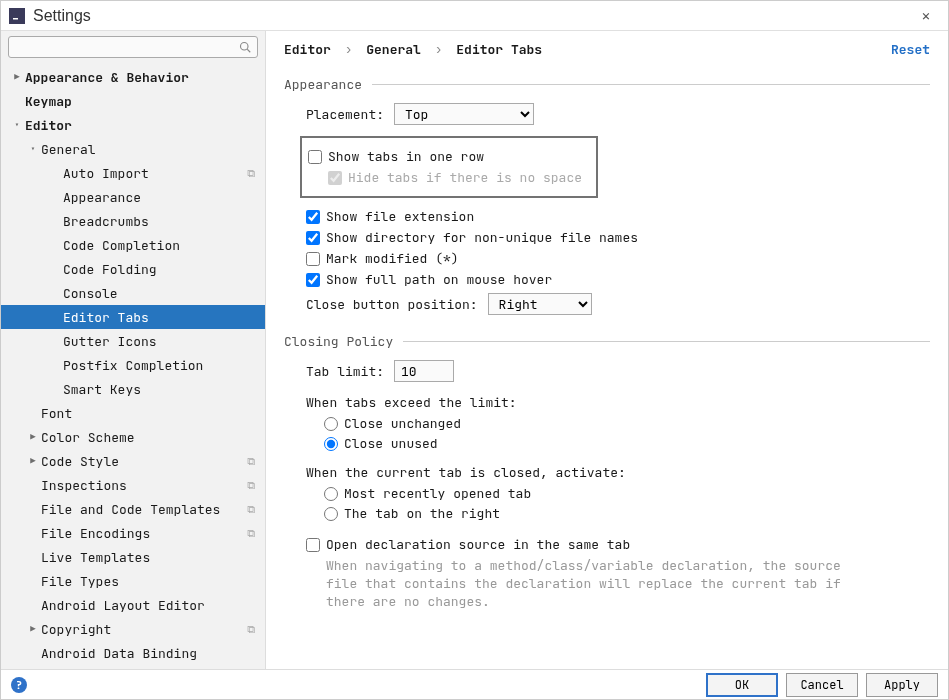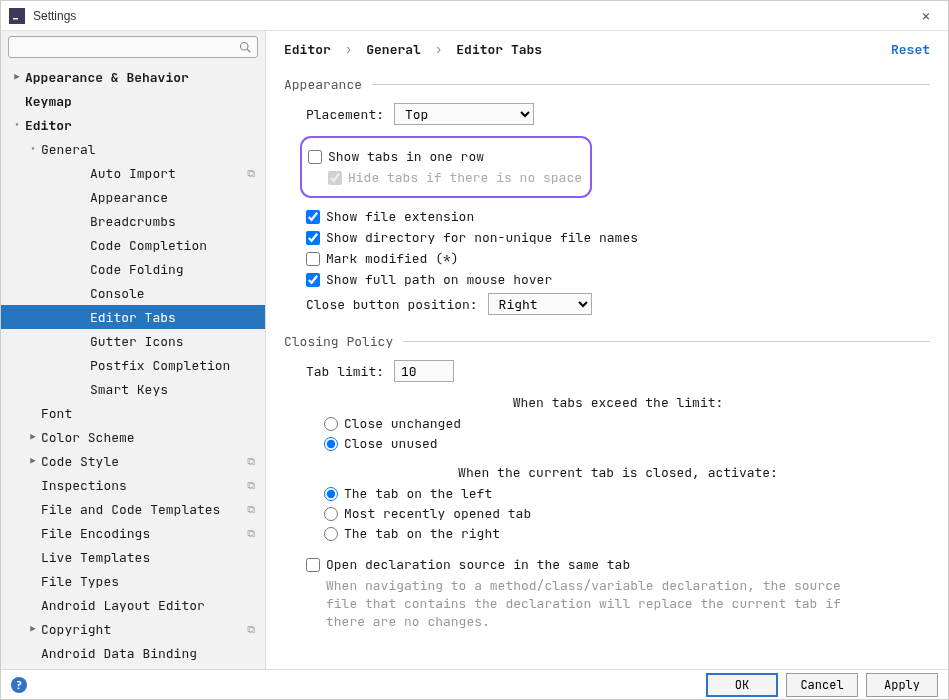--- a/index.html
+++ b/index.html
@@ -1,57 +1,57 @@
 <!DOCTYPE html>
 <html><head>
 <meta charset="utf-8">
 <style>
 * { box-sizing: border-box; margin: 0; padding: 0; }
 body { font-family: "JetBrains Mono", "Consolas", monospace; font-size: 13px; color: #1a1a1a; background: #fff; width: 949px; height: 700px; overflow: hidden; border: 1px solid #ccc; position: relative; }
 .titlebar { height: 30px; display: flex; align-items: center; padding: 0 8px; border-bottom: 1px solid #e0e0e0; background: #fff; }
 .titlebar .app-icon { width: 16px; height: 16px; background: #3a3a5a; margin-right: 8px; display: flex; align-items: center; justify-content: center; }
 .titlebar .app-icon svg { width: 10px; height: 10px; }
-.titlebar .title { flex: 1; font-family: "Segoe UI", sans-serif; font-size: 12px; color: #333; }
+.titlebar .title { flex: 1; font-family: "Segoe UI", sans-serif; font-size: 16px; color: #333; }
 .titlebar .close { width: 28px; text-align: center; font-size: 14px; color: #555; cursor: pointer; }
 .main { display: flex; height: 640px; }
 .sidebar { width: 265px; background: #f2f2f2; border-right: 1px solid #ddd; display: flex; flex-direction: column; }
 .search-wrap { padding: 5px 7px; }
 .search { width: 100%; height: 24px; border: 1px solid #bbb; border-radius: 3px; padding: 0 22px 0 6px; font-family: inherit; font-size: 12px; background: #fff; }
 .search-wrap { position: relative; }
 .search-icon { position: absolute; right: 14px; top: 10px; color: #888; font-size: 12px; }
 .tree { flex: 1; overflow-y: auto; padding-top: 2px; }
 .tree-item { display: flex; align-items: center; height: 24px; padding-left: 8px; cursor: pointer; white-space: nowrap; }
 .tree-item.selected { background: #2675bf; color: #fff; }
 .tree-arrow { width: 12px; display: inline-flex; justify-content: center; color: #6e6e6e; font-size: 9px; }
 .tree-item.selected .tree-arrow { color: #fff; }
 .tree-label { padding-left: 2px; }
 .tree-label.bold { font-weight: bold; }
 .tree-badge { margin-left: auto; margin-right: 10px; color: #aaa; font-size: 11px; }
 .lvl0 { padding-left: 10px; }
 .lvl1 { padding-left: 26px; }
-.lvl2 { padding-left: 75px; }
+.lvl2 { padding-left: 48px; }
 .content { flex: 1; display: flex; flex-direction: column; }
 .content-header { display: flex; align-items: center; padding: 10px 18px 8px 18px; }
 .breadcrumb { font-weight: bold; flex: 1; }
 .breadcrumb .sep { color: #888; margin: 0 6px; font-weight: normal; }
 .reset { color: #2470c7; font-weight: bold; cursor: pointer; font-size: 13px; }
 .content-body { flex: 1; overflow-y: auto; padding: 4px 18px 10px 18px; }
 .section-title { display: flex; align-items: center; margin: 6px 0 10px 0; color: #555; }
 .section-title .line { flex: 1; height: 1px; background: #ccc; margin-left: 10px; }
 .field-row { display: flex; align-items: center; margin: 5px 0 5px 22px; }
 .field-label { margin-right: 10px; }
 select, input[type=text] { font-family: inherit; font-size: 13px; border: 1px solid #aaa; background: #fafafa; height: 22px; padding: 0 6px; }
 select { width: 140px; }
 .cb-row { display: flex; align-items: center; margin: 4px 0 4px 22px; }
 .cb-row input[type=checkbox] { width: 14px; height: 14px; margin-right: 6px; }
 .cb-row.disabled { color: #aaa; justify-content: space-between; }
-.highlight-box { border: 2px solid #8b5cf6; border-radius: 11px; padding: 6px 8px 6px 0; margin: 6px 0 6px 16px; display: inline-block; }
+.highlight-box { border: 2px solid #737373; border-radius: 0; padding: 6px 14px 6px 0; margin: 6px 0 6px 16px; display: inline-block; }
 .radio-row { display: flex; align-items: center; margin: 3px 0 3px 40px; }
 .radio-row input[type=radio] { width: 14px; height: 14px; margin-right: 6px; }
-.subhead { margin: 12px 0 4px 22px; text-align: center; }
+.subhead { margin: 12px 0 4px 22px; }
 .desc { color: #999; margin: 2px 0 0 42px; max-width: 520px; line-height: 1.4; }
 .footer { height: 30px; border-top: 1px solid #ddd; display: flex; align-items: center; padding: 0 10px; background: #fff; position: absolute; bottom: 0; left: 0; right: 0; }
 .help-icon { width: 16px; height: 16px; border-radius: 50%; background: #2f72c9; color: #fff; display: flex; align-items: center; justify-content: center; font-size: 11px; font-weight: bold; cursor: pointer; }
 .footer-spacer { flex: 1; }
 .btn { min-width: 72px; height: 24px; margin-left: 8px; border: 1px solid #999; background: #f4f4f4; font-family: inherit; font-size: 12px; cursor: pointer; text-align: center; }
 .btn.primary { border: 2px solid #2f72c9; }
 .num-input { width: 60px; }
 </style>
 </head>
 <body>
@@ -258,24 +258,20 @@
         <input type="radio" name="exceed" style="">
         <span>Close unchanged</span>
       </div>
       <div class="radio-row">
         <input type="radio" name="exceed" checked="" style="">
         <span>Close unused</span>
       </div>
 
       <div class="subhead">When the current tab is closed, activate:</div>
       <div class="radio-row">
-        <input type="radio" name="activate" checked="" style="">
-        <span>The tab on the left</span>
-      </div>
-      <div class="radio-row">
         <input type="radio" name="activate" style="">
         <span>Most recently opened tab</span>
       </div>
       <div class="radio-row">
         <input type="radio" name="activate" style="">
         <span>The tab on the right</span>
       </div>
 
       <div class="cb-row" style="margin-top:14px">
         <input type="checkbox" style="">

